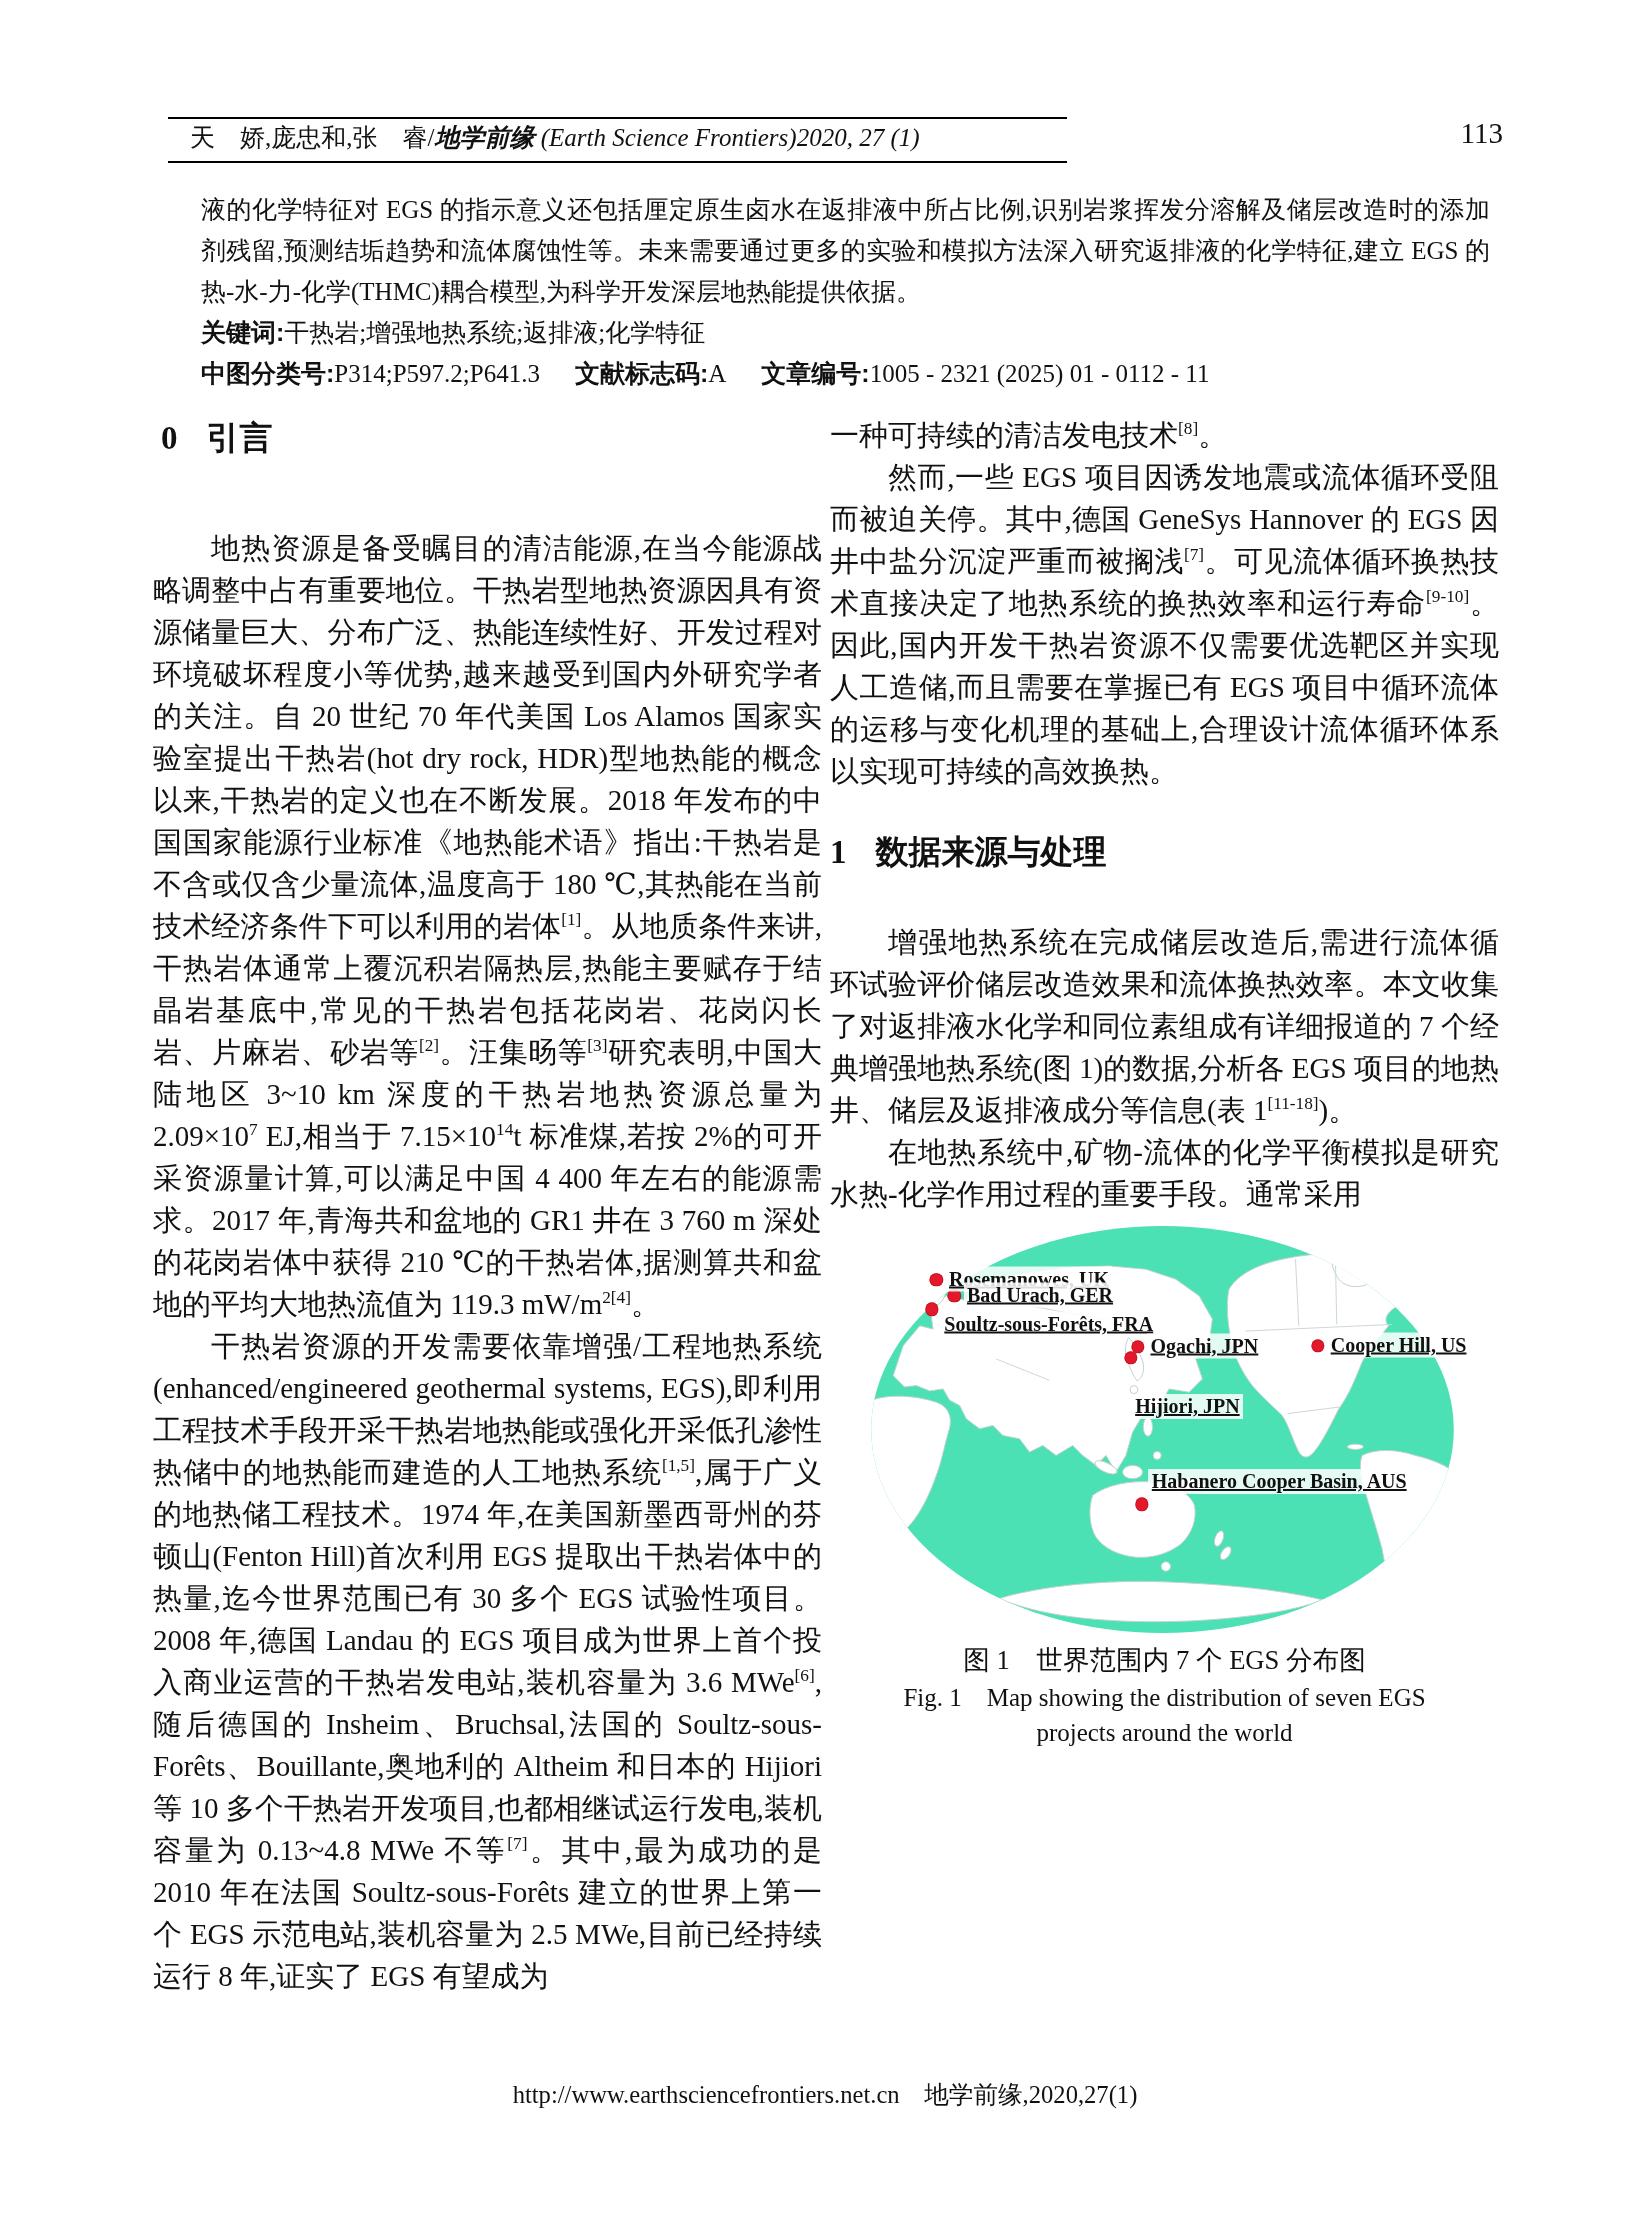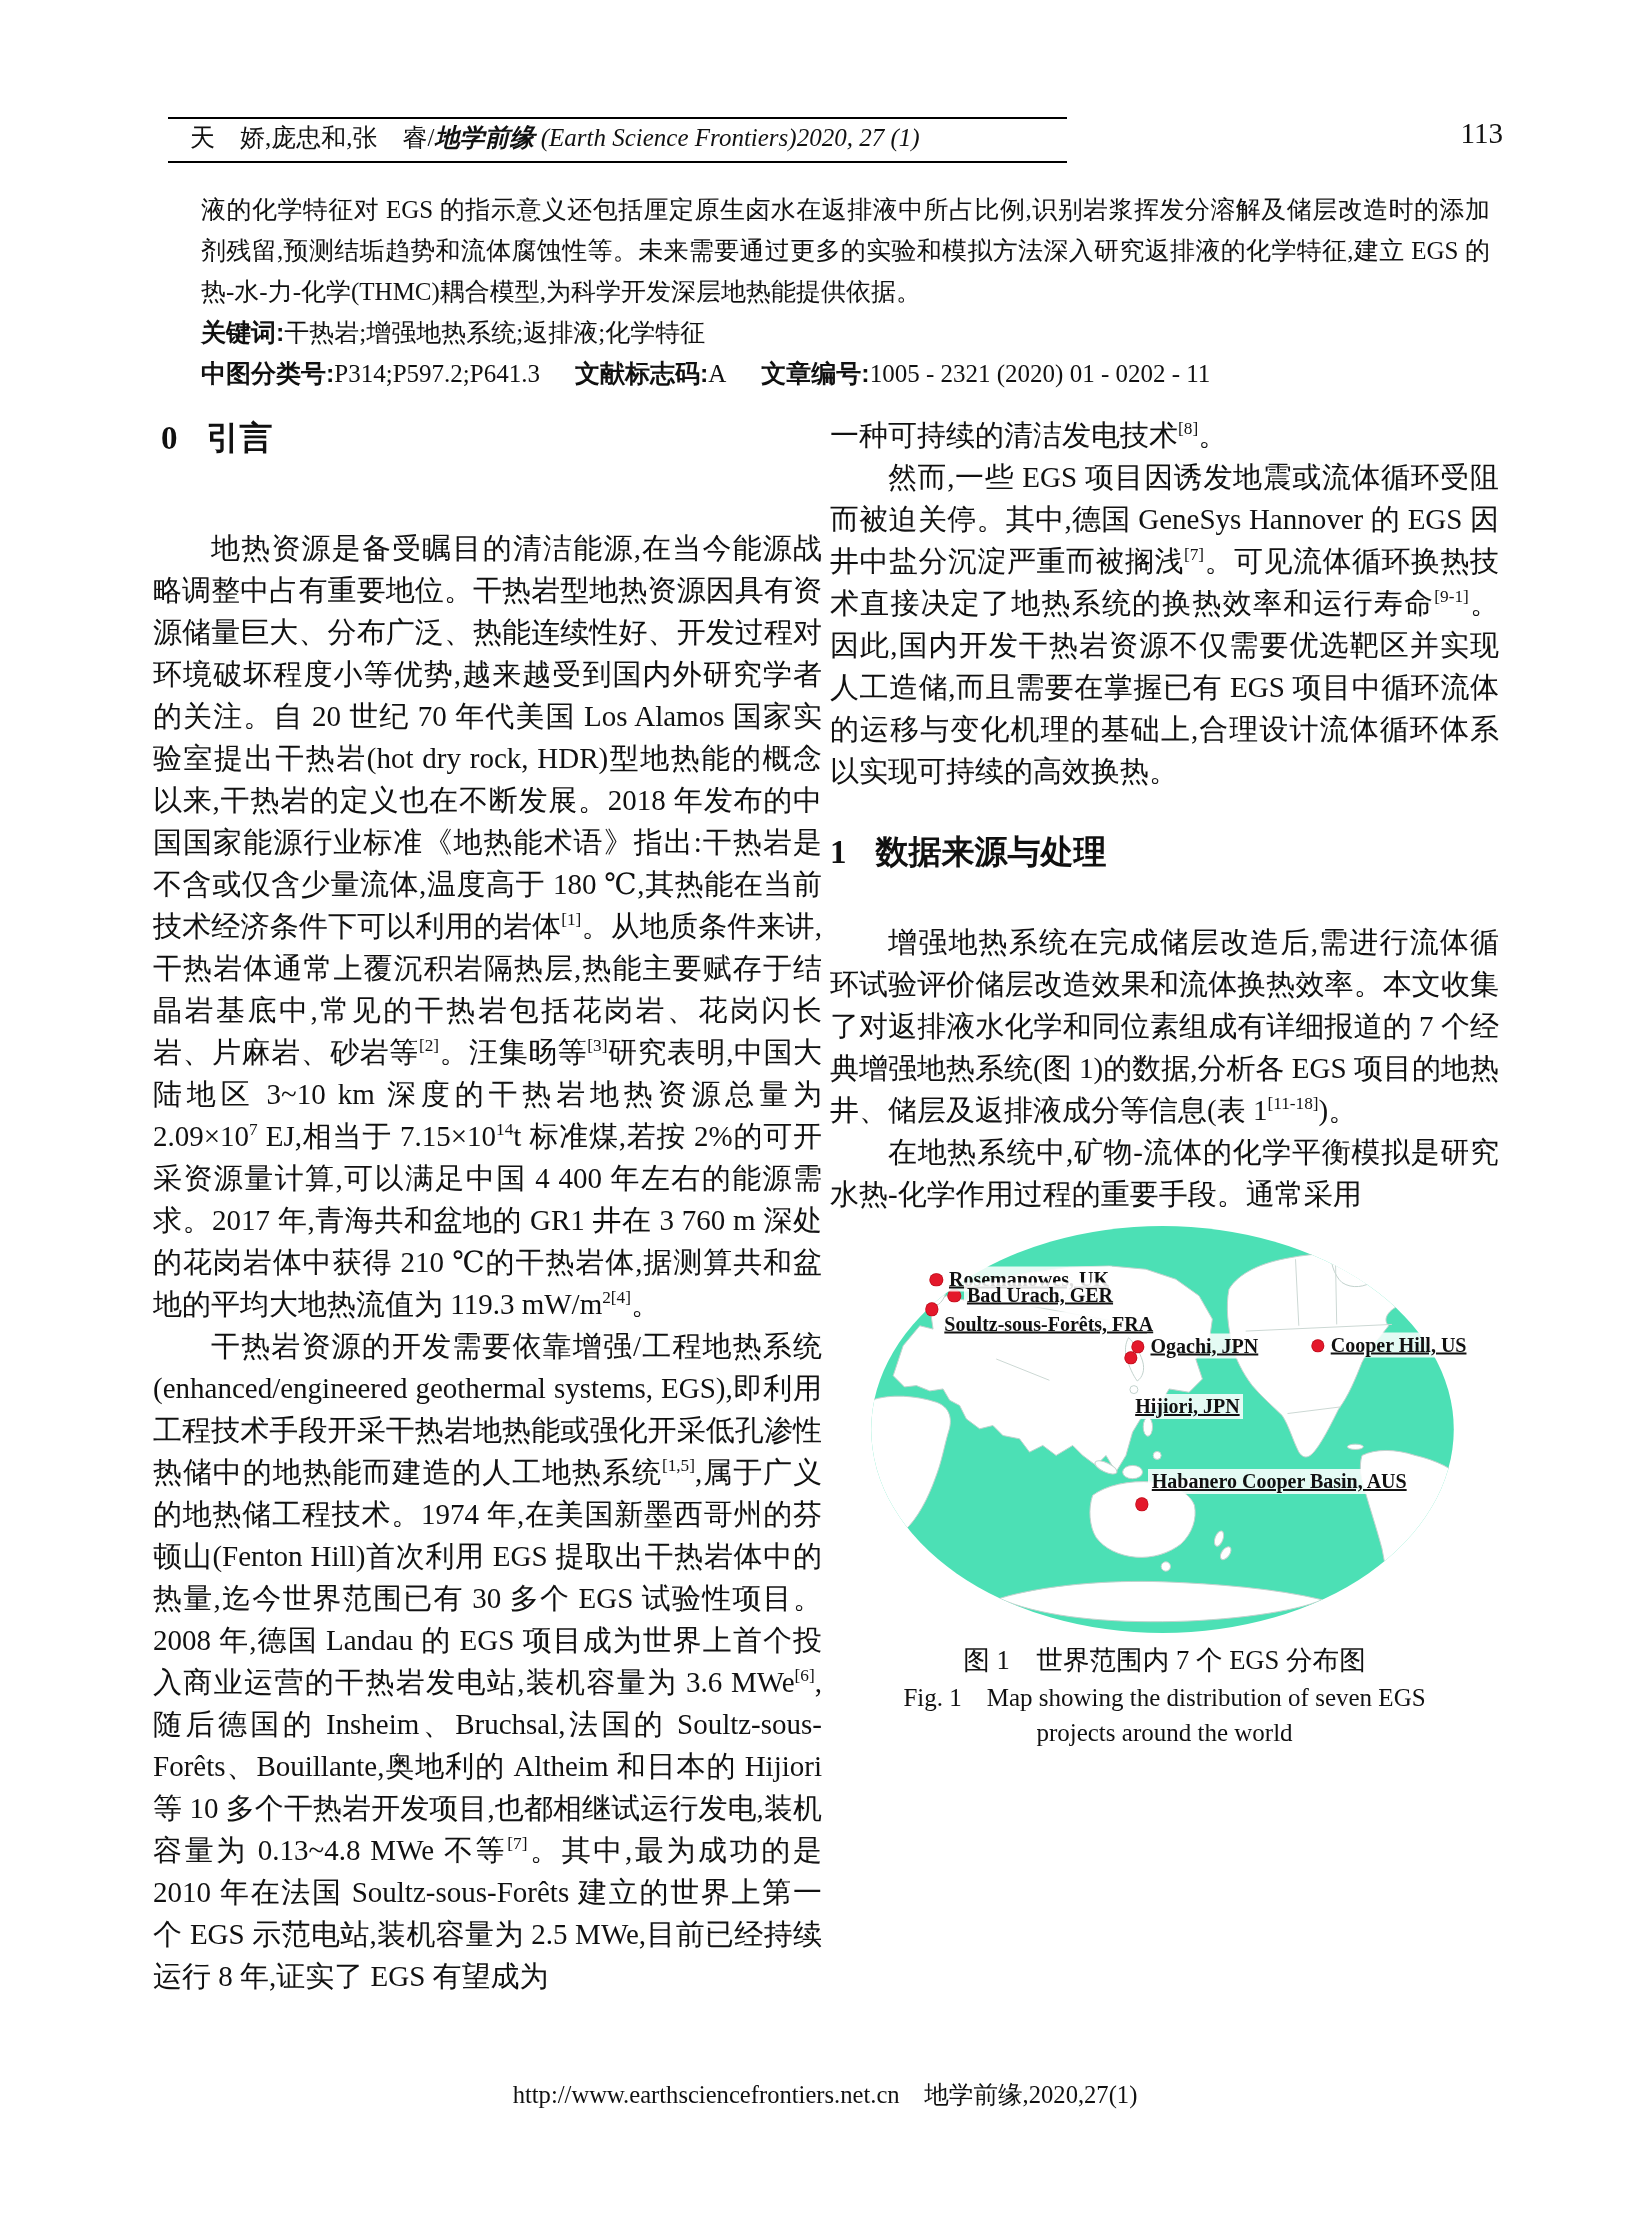--- a/index.html
+++ b/index.html
@@ -49,36 +49,36 @@
   </div>
   <div class="page-num">113</div>
   <div class="header-rule" id="rule-bottom"></div>
 
   <div class="abstract-block">
     <div>液的化学特征对 EGS 的指示意义还包括厘定原生卤水在返排液中所占比例,识别岩浆挥发分溶解及储层改造时的添加剂残留,预测结垢趋势和流体腐蚀性等。未来需要通过更多的实验和模拟方法深入研究返排液的化学特征,建立 EGS 的热-水-力-化学(THMC)耦合模型,为科学开发深层地热能提供依据。</div>
     <div class="meta-line">
       <span class="meta-label">关键词:</span><span class="kw-val">干热岩;增强地热系统;返排液;化学特征</span>
     </div>
     <div class="meta-line">
-      <span class="meta-label">中图分类号:</span><span>P314;P597.2;P641.3</span><span class="meta-gap"></span><span class="meta-label">文献标志码:</span><span>A</span><span class="meta-gap"></span><span class="meta-label">文章编号:</span><span>1005 - 2321 (2020) 01 - 0202 - 11</span>
+      <span class="meta-label">中图分类号:</span><span>P314;P597.2;P641.3</span><span class="meta-gap"></span><span class="meta-label">文献标志码:</span><span>A</span><span class="meta-gap"></span><span class="meta-label">文章编号:</span><span>1005 - 2321 (2025) 01 - 0112 - 11</span>
     </div>
   </div>
 
   <div class="col col-left">
     <h2 class="section-heading"><span class="num">0</span><span>引言</span></h2>
     <div>
         <p class="para indent">地热资源是备受瞩目的清洁能源,在当今能源战略调整中占有重要地位。干热岩型地热资源因具有资源储量巨大、分布广泛、热能连续性好、开发过程对环境破坏程度小等优势,越来越受到国内外研究学者的关注。自 20 世纪 70 年代美国 Los Alamos 国家实验室提出干热岩(hot dry rock, HDR)型地热能的概念以来,干热岩的定义也在不断发展。2018 年发布的中国国家能源行业标准《地热能术语》指出:干热岩是不含或仅含少量流体,温度高于 180 ℃,其热能在当前技术经济条件下可以利用的岩体<sup>[1]</sup>。从地质条件来讲,干热岩体通常上覆沉积岩隔热层,热能主要赋存于结晶岩基底中,常见的干热岩包括花岗岩、花岗闪长岩、片麻岩、砂岩等<sup>[2]</sup>。汪集旸等<sup>[3]</sup>研究表明,中国大陆地区 3~10 km 深度的干热岩地热资源总量为 2.09×10<sup>7</sup> EJ,相当于 7.15×10<sup>14</sup>t 标准煤,若按 2%的可开采资源量计算,可以满足中国 4 400 年左右的能源需求。2017 年,青海共和盆地的 GR1 井在 3 760 m 深处的花岗岩体中获得 210 ℃的干热岩体,据测算共和盆地的平均大地热流值为 119.3 mW/m<sup>2[4]</sup>。</p>
         <p class="para indent">干热岩资源的开发需要依靠增强/工程地热系统(enhanced/engineered geothermal systems, EGS),即利用工程技术手段开采干热岩地热能或强化开采低孔渗性热储中的地热能而建造的人工地热系统<sup>[1,5]</sup>,属于广义的地热储工程技术。1974 年,在美国新墨西哥州的芬顿山(Fenton Hill)首次利用 EGS 提取出干热岩体中的热量,迄今世界范围已有 30 多个 EGS 试验性项目。2008 年,德国 Landau 的 EGS 项目成为世界上首个投入商业运营的干热岩发电站,装机容量为 3.6 MWe<sup>[6]</sup>,随后德国的 Insheim、Bruchsal,法国的 Soultz-sous-Forêts、Bouillante,奥地利的 Altheim 和日本的 Hijiori 等 10 多个干热岩开发项目,也都相继试运行发电,装机容量为 0.13~4.8 MWe 不等<sup>[7]</sup>。其中,最为成功的是 2010 年在法国 Soultz-sous-Forêts 建立的世界上第一个 EGS 示范电站,装机容量为 2.5 MWe,目前已经持续运行 8 年,证实了 EGS 有望成为</p>
       </div>
   </div>
 
   <div class="col col-right">
     <div>
         <p class="para">一种可持续的清洁发电技术<sup>[8]</sup>。</p>
-        <p class="para indent">然而,一些 EGS 项目因诱发地震或流体循环受阻而被迫关停。其中,德国 GeneSys Hannover 的 EGS 因井中盐分沉淀严重而被搁浅<sup>[7]</sup>。可见流体循环换热技术直接决定了地热系统的换热效率和运行寿命<sup>[9-1]</sup>。因此,国内开发干热岩资源不仅需要优选靶区并实现人工造储,而且需要在掌握已有 EGS 项目中循环流体的运移与变化机理的基础上,合理设计流体循环体系以实现可持续的高效换热。</p>
+        <p class="para indent">然而,一些 EGS 项目因诱发地震或流体循环受阻而被迫关停。其中,德国 GeneSys Hannover 的 EGS 因井中盐分沉淀严重而被搁浅<sup>[7]</sup>。可见流体循环换热技术直接决定了地热系统的换热效率和运行寿命<sup>[9-10]</sup>。因此,国内开发干热岩资源不仅需要优选靶区并实现人工造储,而且需要在掌握已有 EGS 项目中循环流体的运移与变化机理的基础上,合理设计流体循环体系以实现可持续的高效换热。</p>
       </div>
     <h2 class="section-heading"><span class="num">1</span><span>数据来源与处理</span></h2>
     <div>
         <p class="para indent">增强地热系统在完成储层改造后,需进行流体循环试验评价储层改造效果和流体换热效率。本文收集了对返排液水化学和同位素组成有详细报道的 7 个经典增强地热系统(图 1)的数据,分析各 EGS 项目的地热井、储层及返排液成分等信息(表 1<sup>[11-18]</sup>)。</p>
         <p class="para indent">在地热系统中,矿物-流体的化学平衡模拟是研究水热-化学作用过程的重要手段。通常采用</p>
       </div>
 
     <div class="figure-block">
       <div class="map-wrap">
         <svg width="665" height="407" viewBox="0 0 1000 612">

